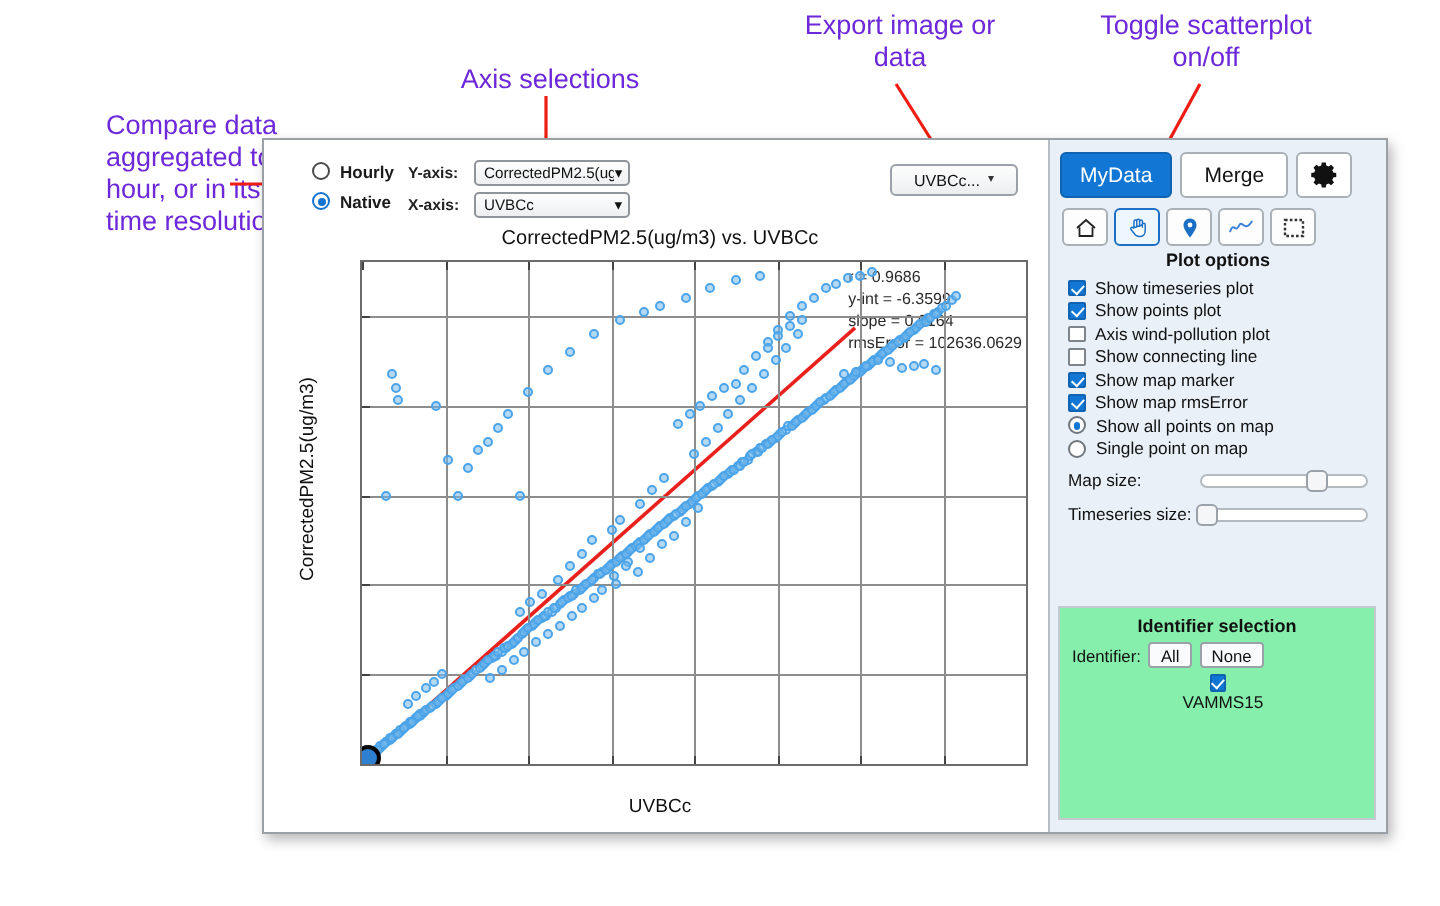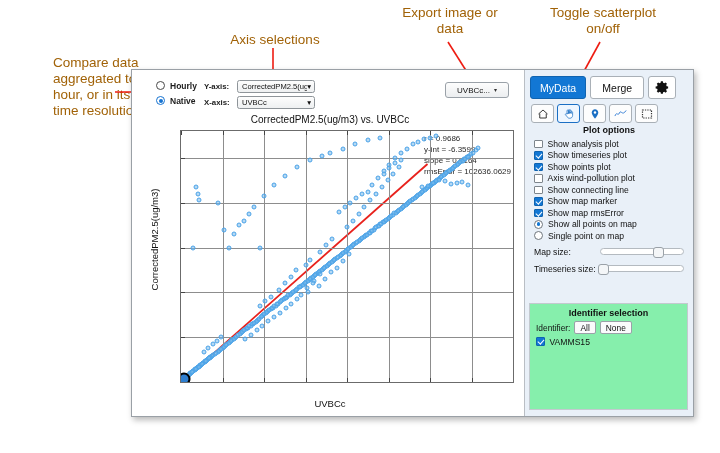--- a/index.html
+++ b/index.html
@@ -1,21 +1,21 @@
 <!DOCTYPE html>
 <html><head>
 <meta charset="utf-8">
 <style>
   html,body{margin:0;padding:0;}
   body{
     width:720px;height:453px;background:#ffffff;
     font-family:"Liberation Sans", sans-serif;
     color:#000;overflow:hidden;position:relative;
   }
-  .ann{position:absolute;font-size:13.5px;line-height:16px;color:#a16207;text-align:center;}
+  .ann{position:absolute;font-size:13.5px;line-height:16px;color:#6d28d9;text-align:center;}
   .ann.left{text-align:left;margin-left:45px;}
   .arrow-svg{position:absolute;overflow:visible;}
 
   
   #app-window{
     position:absolute;left:131px;top:69px;width:563px;height:348px;
     background:#ffffff;border:1px solid #9aa0a6;
     box-shadow:2px 3px 6px rgba(0,0,0,.28);
     box-sizing:border-box;
   }
@@ -100,21 +100,21 @@
   .knob{position:absolute;top:-2.5px;width:11px;height:11px;border-radius:3px;background:#f4f6f8;
      border:1px solid #9aa1a8;box-sizing:border-box;}
 
   #ident-box{position:absolute;left:4px;right:5px;top:233px;bottom:6px;background:#86efac;
      border:1px solid #c3c9cf;box-sizing:border-box;}
   #ident-box .sect-title{margin-top:4px;}
   .ident-row{display:flex;align-items:center;padding-left:6px;gap:4px;margin-top:1px;}
   .ident-lab{font-size:8.4px;color:#111;}
   .sbtn{height:13px;padding:0 5px;border:1px solid #9aa1a8;border-radius:2px;background:#fafbfc;
     font-size:8.4px;color:#111;display:flex;align-items:center;box-sizing:border-box;}
-  .ident-item{display:flex;padding-left:6px;margin-top:3px;}
+  .ident-item{display:flex;align-items:center;padding-left:6px;margin-top:3px;flex-direction:column;}
 </style>
 </head>
 <body>
 
 <div class="ann left" style="left:8px;top:55px;width:118px;">Compare data aggregated to the hour, or in its native time resolution</div>
 <div class="ann" style="left:205px;top:32px;width:140px;">Axis selections</div>
 <div class="ann" style="left:395px;top:5px;width:110px;">Export image or data</div>
 <div class="ann" style="left:533px;top:5px;width:140px;">Toggle scatterplot on/off</div>
 
 <svg class="arrow-svg" style="left:0;top:0;width:720px;height:453px;">
@@ -624,24 +624,20 @@
         <svg width="12" height="12" viewBox="0 0 24 24">
           <rect x="3" y="4" width="18" height="16" fill="none" stroke="#333" stroke-width="2.4" stroke-dasharray="2.6 2.2"></rect>
         </svg>
       </div>
     </div>
 
     <div id="opts">
       <div class="sect-title">Plot options</div>
       <div id="cb-list">
           <div class="opt">
-            <span class="cb"></span>
-            <span class="opt-lab">Show analysis plot</span>
-          </div>
-          <div class="opt">
             <span class="cb on"></span>
             <span class="opt-lab">Show timeseries plot</span>
           </div>
           <div class="opt">
             <span class="cb on"></span>
             <span class="opt-lab">Show points plot</span>
           </div>
           <div class="opt">
             <span class="cb"></span>
             <span class="opt-lab">Axis wind-pollution plot</span>

